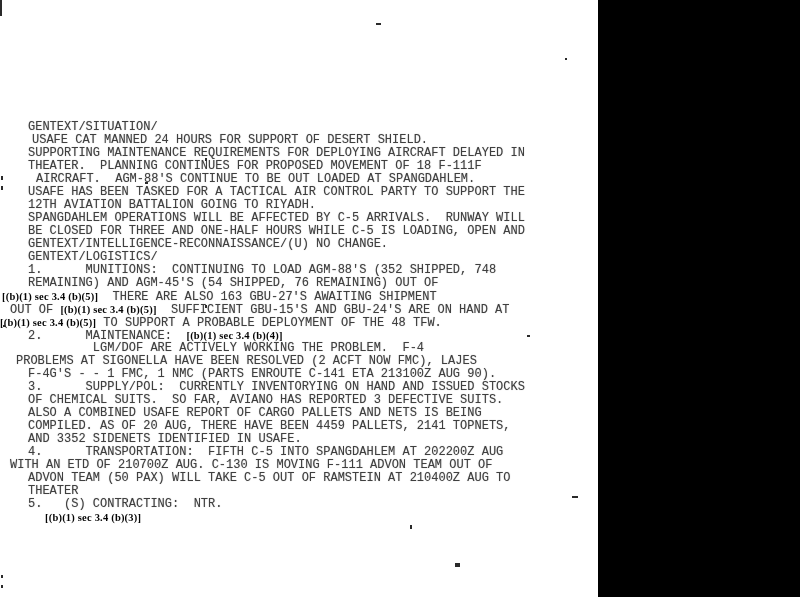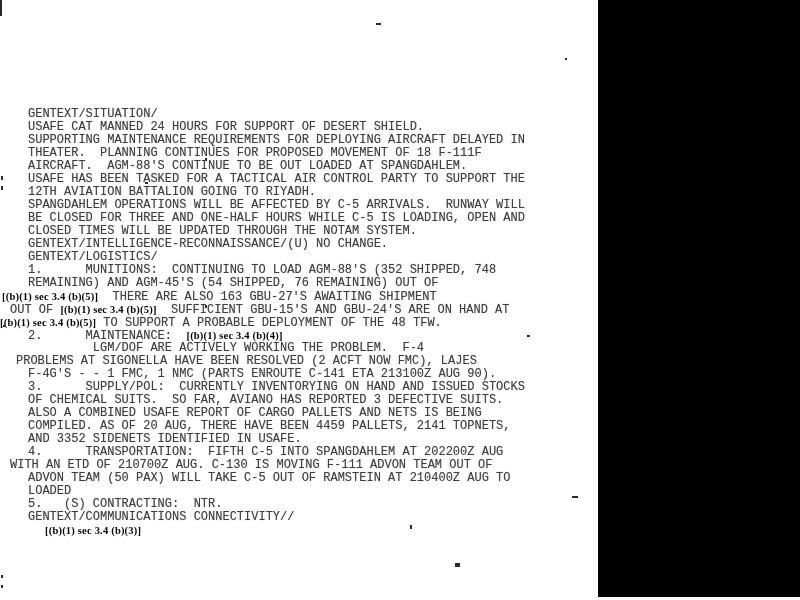--- a/index.html
+++ b/index.html
@@ -10,21 +10,21 @@
   .page {
     position: relative;
     width: 800px;
     height: 600px;
     background: #ffffff;
     overflow: hidden;
     font-family: "Liberation Mono", monospace;
   }
   .doc {
     position: absolute;
-    top: 108px;
+    top: 121px;
     left: 0;
     width: 600px;
   }
   .line {
     position: relative;
     height: 13px;
     white-space: pre;
     font-family: "Liberation Mono", monospace;
     font-size: 12px;
     line-height: 13px;
@@ -48,51 +48,49 @@
     position: absolute;
     background: #2a2a2a;
   }
 </style>
 </head>
 <body>
 
 <div class="page">
   <div class="doc" id="doc">
       <div class="line" style="padding-left: 28px;"><span class="seg-text">GENTEXT/SITUATION/</span></div>
-      <div class="line" style="padding-left: 28px;"><span class="seg-text">USAFE CAT MANNED 24 HOURS FOR SUPPORT OF DESERT SHIELD.</span></div>
+      <div class="line" style=" margin-left: 32px;"><span class="seg-text">USAFE CAT MANNED 24 HOURS FOR SUPPORT OF DESERT SHIELD.</span></div>
       <div class="line" style="padding-left: 28px;"><span class="seg-text">SUPPORTING MAINTENANCE REQUIREMENTS FOR DEPLOYING AIRCRAFT DELAYED IN</span></div>
       <div class="line" style="padding-left: 28px;"><span class="seg-text">THEATER.  PLANNING CONTINUES FOR PROPOSED MOVEMENT OF 18 F-111F</span></div>
-      <div class="line" style="padding-left: 28px;"><span class="seg-text">AIRCRAFT.  AGM-88'S CONTINUE TO BE OUT LOADED AT SPANGDAHLEM.</span></div>
+      <div class="line" style="padding-left: 28px; margin-left: 8px;"><span class="seg-text">AIRCRAFT.  AGM-88'S CONTINUE TO BE OUT LOADED AT SPANGDAHLEM.</span></div>
       <div class="line" style="padding-left: 28px;"><span class="seg-text">USAFE HAS BEEN TASKED FOR A TACTICAL AIR CONTROL PARTY TO SUPPORT THE</span></div>
       <div class="line" style="padding-left: 28px;"><span class="seg-text">12TH AVIATION BATTALION GOING TO RIYADH.</span></div>
       <div class="line" style="padding-left: 28px;"><span class="seg-text">SPANGDAHLEM OPERATIONS WILL BE AFFECTED BY C-5 ARRIVALS.  RUNWAY WILL</span></div>
       <div class="line" style="padding-left: 28px;"><span class="seg-text">BE CLOSED FOR THREE AND ONE-HALF HOURS WHILE C-5 IS LOADING, OPEN AND</span></div>
-      <div class="line" style="padding-left: 28px;"><span class="seg-text">CLOSED TIMES WILL BE UPDATED THROUGH THE NOTAM SYSTEM.</span></div>
       <div class="line" style="padding-left: 28px;"><span class="seg-text">GENTEXT/INTELLIGENCE-RECONNAISSANCE/(U) NO CHANGE.</span></div>
       <div class="line" style="padding-left: 28px;"><span class="seg-text">GENTEXT/LOGISTICS/</span></div>
       <div class="line" style="padding-left: 28px;"><span class="seg-text">1.      MUNITIONS:  CONTINUING TO LOAD AGM-88'S (352 SHIPPED, 748</span></div>
       <div class="line" style="padding-left: 28px;"><span class="seg-text">REMAINING) AND AGM-45'S (54 SHIPPED, 76 REMAINING) OUT OF</span></div>
       <div class="line" style="padding-left: 2px;"><span class="seg-stamp">[(b)(1) sec 3.4 (b)(5)]</span><span class="seg-text">  THERE ARE ALSO 163 GBU-27'S AWAITING SHIPMENT</span></div>
       <div class="line" style="padding-left: 10px;"><span class="seg-text">OUT OF </span><span class="seg-stamp">[(b)(1) sec 3.4 (b)(5)]</span><span class="seg-text">  SUFFICIENT GBU-15'S AND GBU-24'S ARE ON HAND AT</span></div>
       <div class="line" style="padding-left: 0px;"><span class="seg-stamp">[(b)(1) sec 3.4 (b)(5)]</span><span class="seg-text"> TO SUPPORT A PROBABLE DEPLOYMENT OF THE 48 TFW.</span></div>
       <div class="line" style="padding-left: 28px;"><span class="seg-text">2.      MAINTENANCE:  </span><span class="seg-stamp">[(b)(1) sec 3.4 (b)(4)]</span></div>
       <div class="line" style="padding-left: 28px;"><span class="seg-text">         LGM/DOF ARE ACTIVELY WORKING THE PROBLEM.  F-4</span></div>
       <div class="line" style="padding-left: 16px;"><span class="seg-text">PROBLEMS AT SIGONELLA HAVE BEEN RESOLVED (2 ACFT NOW FMC), LAJES</span></div>
       <div class="line" style="padding-left: 28px;"><span class="seg-text">F-4G'S - - 1 FMC, 1 NMC (PARTS ENROUTE C-141 ETA 213100Z AUG 90).</span></div>
       <div class="line" style="padding-left: 28px;"><span class="seg-text">3.      SUPPLY/POL:  CURRENTLY INVENTORYING ON HAND AND ISSUED STOCKS</span></div>
       <div class="line" style="padding-left: 28px;"><span class="seg-text">OF CHEMICAL SUITS.  SO FAR, AVIANO HAS REPORTED 3 DEFECTIVE SUITS.</span></div>
       <div class="line" style="padding-left: 28px;"><span class="seg-text">ALSO A COMBINED USAFE REPORT OF CARGO PALLETS AND NETS IS BEING</span></div>
       <div class="line" style="padding-left: 28px;"><span class="seg-text">COMPILED. AS OF 20 AUG, THERE HAVE BEEN 4459 PALLETS, 2141 TOPNETS,</span></div>
       <div class="line" style="padding-left: 28px;"><span class="seg-text">AND 3352 SIDENETS IDENTIFIED IN USAFE.</span></div>
       <div class="line" style="padding-left: 28px;"><span class="seg-text">4.      TRANSPORTATION:  FIFTH C-5 INTO SPANGDAHLEM AT 202200Z AUG</span></div>
       <div class="line" style="padding-left: 10px;"><span class="seg-text">WITH AN ETD OF 210700Z AUG. C-130 IS MOVING F-111 ADVON TEAM OUT OF</span></div>
       <div class="line" style="padding-left: 28px;"><span class="seg-text">ADVON TEAM (50 PAX) WILL TAKE C-5 OUT OF RAMSTEIN AT 210400Z AUG TO</span></div>
-      <div class="line" style="padding-left: 28px;"><span class="seg-text">LOADED</span></div>
+      <div class="line" style="padding-left: 28px;"><span class="seg-text">THEATER</span></div>
       <div class="line" style="padding-left: 28px;"><span class="seg-text">5.   (S) CONTRACTING:  NTR.</span></div>
-      <div class="line" style="padding-left: 28px;"><span class="seg-text">GENTEXT/COMMUNICATIONS CONNECTIVITY//</span></div>
       <div class="line" style="padding-left: 45px;"><span class="seg-stamp">[(b)(1) sec 3.4 (b)(3)]</span></div>
     </div>
   <div class="band" id="band" style="left: 598px; top: 0px; width: 202px; height: 597px;"></div>
   <div id="specks">
       <div class="speck" style="left: 0px; top: 0px; width: 2px; height: 16px;"></div>
       <div class="speck" style="left: 376px; top: 23px; width: 5px; height: 2px;"></div>
       <div class="speck" style="left: 205px; top: 158px; width: 2px; height: 3px;"></div>
       <div class="speck" style="left: 1px; top: 176px; width: 2px; height: 4px;"></div>
       <div class="speck" style="left: 145px; top: 182px; width: 3px; height: 2px;"></div>
       <div class="speck" style="left: 1px; top: 186px; width: 2px; height: 4px;"></div>

